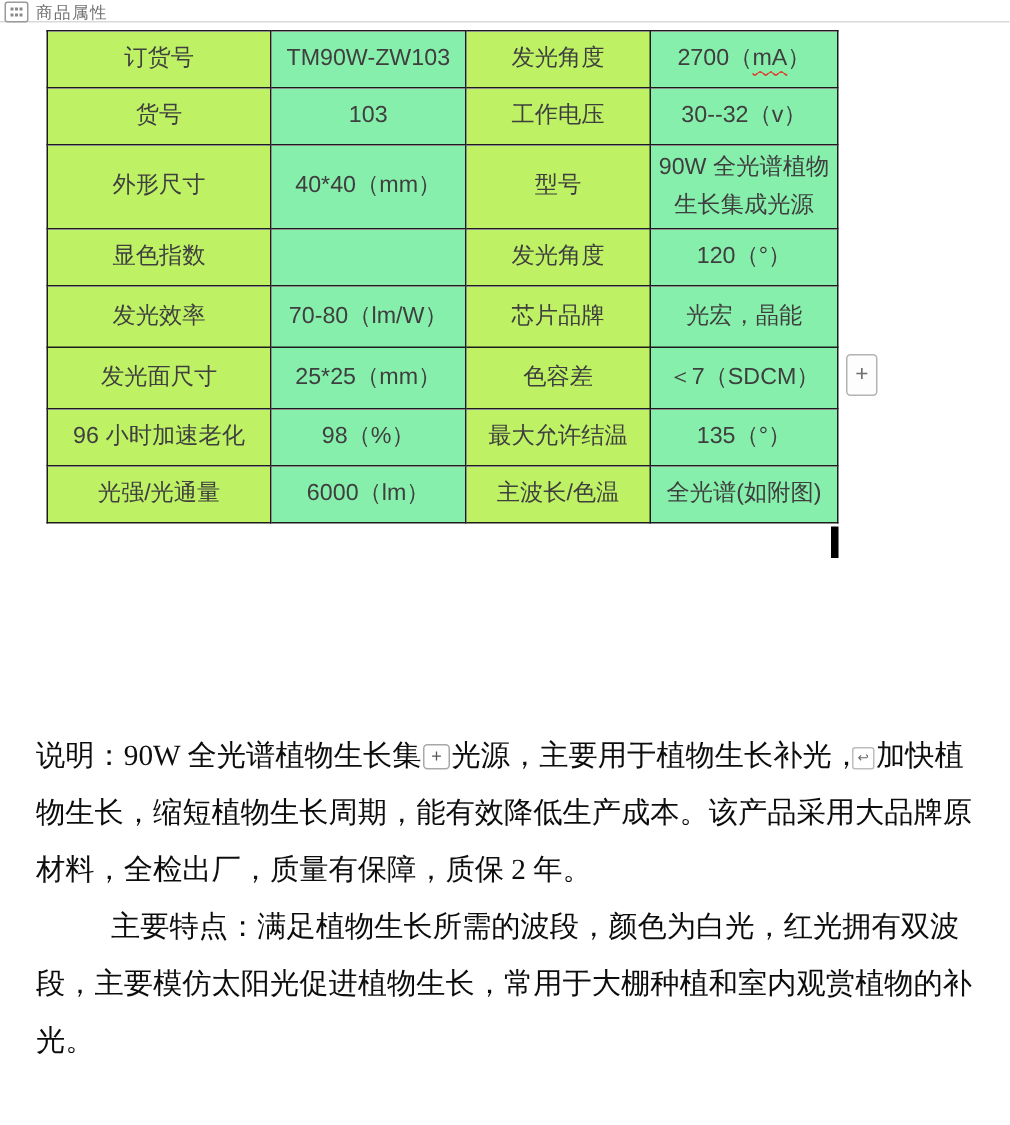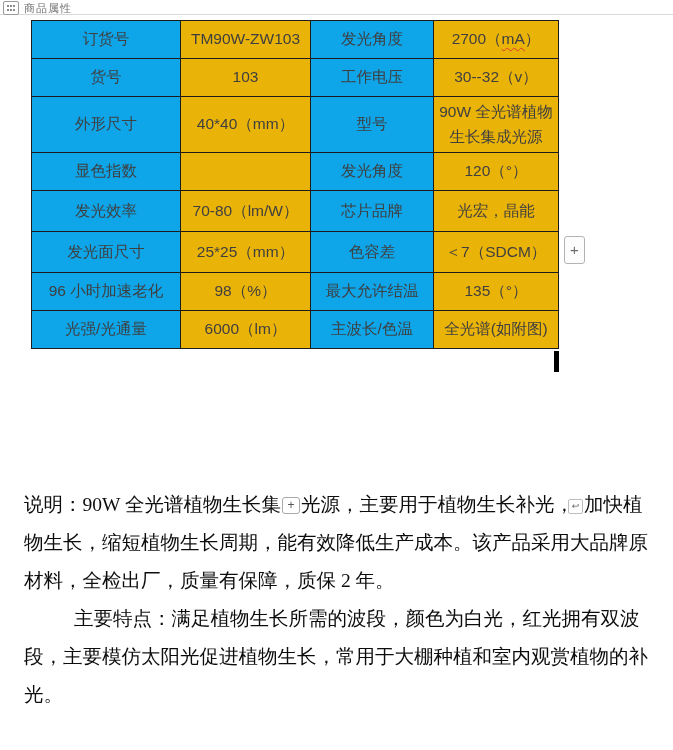--- a/index.html
+++ b/index.html
@@ -14,22 +14,22 @@
   .handle-dots{position:absolute;left:3px;top:3px;width:2px;height:2px;background:#8a8a8a;
     box-shadow:3px 0 0 #8a8a8a,6px 0 0 #8a8a8a,0 4px 0 #8a8a8a,3px 4px 0 #8a8a8a,6px 4px 0 #8a8a8a;}
   .section-title{position:absolute;left:24px;top:1px;font-size:11px;color:#707070;letter-spacing:1px;}
   
   table.spec{position:absolute;left:31px;top:20px;border-collapse:collapse;table-layout:fixed;width:527px;}
   table.spec td{
     border:1px solid #1c1c1c;text-align:center;vertical-align:middle;
     font-size:15.5px;color:#3f3f3f;padding:2px 4px;line-height:1.55;
     overflow:hidden;word-break:break-all;
   }
-  table.spec td.lbl{background:#0ea5e9;}
-  table.spec td.val{background:#eab308;}
+  table.spec td.lbl{background:#bef264;}
+  table.spec td.val{background:#86efac;}
   .wavy{text-decoration:underline;text-decoration-style:wavy;text-decoration-color:#e03a2f;text-decoration-thickness:1px;text-underline-offset:3px;text-decoration-skip-ink:none;margin-top:25px;}
   
   .expand-btn{
     position:absolute;left:564px;top:236px;width:19px;height:26px;
     border:1px solid #b3b3b3;border-radius:3px;background:#fdfdfd;
     color:#6e6e6e;font-size:15px;line-height:25px;text-align:center;cursor:pointer;
   }
   .resize-artifact{position:absolute;left:554px;top:351px;width:5px;height:21px;background:#000;}
   
   .desc{

